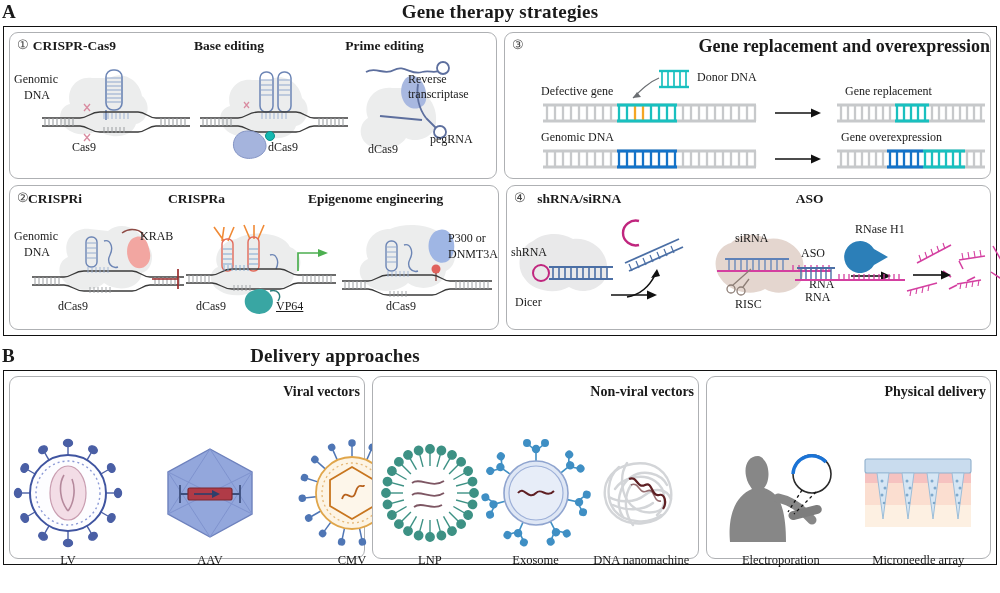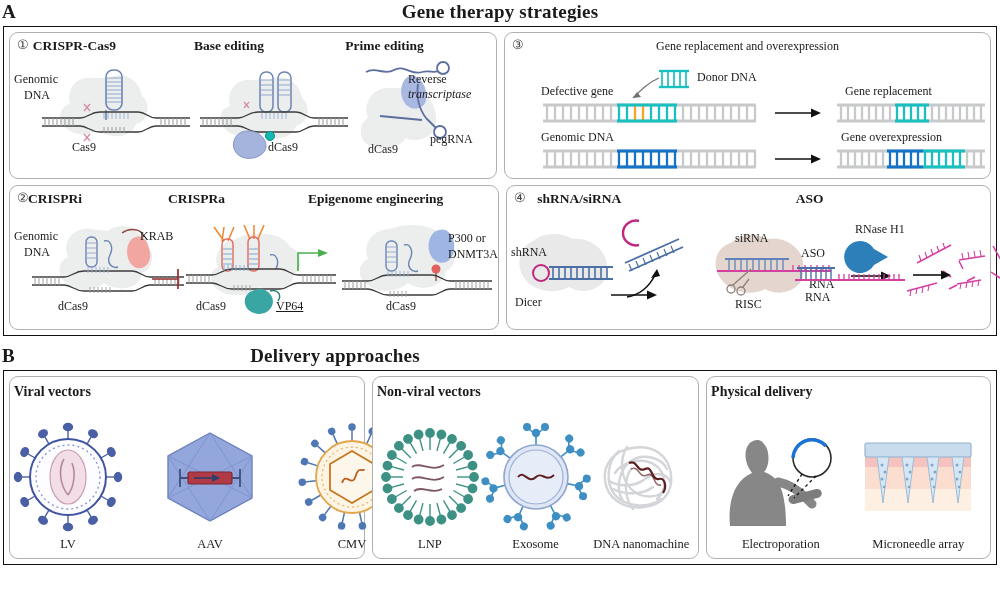--- a/index.html
+++ b/index.html
@@ -36,44 +36,44 @@
   .row { display: flex; gap: 7px; }
 
   .card {
     border: 1.1px solid #aeb0b3;
     border-radius: 9px;
     background: #fff;
     position: relative;
   }
 
   .card-title {
-    text-align: center;
-    font-weight: normal;
-    font-size: 12px;
+    text-align: right;
+    font-weight: bold;
+    font-size: 18px;
     line-height: 16px;
     padding-top: 5px;
   }
   .circ-num {
     position: absolute; left: 7px; top: 4px;
     font-size: 13px; color: #444; line-height: 16px;
   }
   .sub-titles {
     display: flex; justify-content: space-around;
     font-weight: bold; font-size: 13.5px; line-height: 16px;
     padding-top: 5px;
   }
   .lbl { font-size: 12px; line-height: 14px; }
 
   .stage { position: relative; }
 
   
   .deliv-card { padding: 6px 4px 6px 4px; }
   .deliv-title {
-    text-align: left; font-weight: bold; font-size: 14px;
-    line-height: 17px; margin-bottom: 2px;
+    text-align: right; font-weight: bold; font-size: 14px;
+    line-height: 17px; margin-bottom: 18px;
   }
   .icon-row { display: flex; justify-content: space-around; align-items: flex-end; }
   .icon-cell { text-align: center; }
   .icon-cap { font-size: 12.5px; line-height: 16px; margin-top: 2px; }
 
   svg { display: block; overflow: visible; }
   .ibox { display: flex; justify-content: center; align-items: center; }
 </style>
 </head>
 <body>
@@ -220,21 +220,21 @@
 
           <path d="M26,18 C36,12 44,22 54,16 C64,10 72,22 82,18" fill="none" stroke="#5d6f9e" stroke-width="1.8"></path>
           <path d="M82,18 C90,16 96,20 100,16" fill="none" stroke="#5d6f9e" stroke-width="1.8"></path>
           <circle cx="103" cy="14" r="6" fill="#fff" stroke="#5d6f9e" stroke-width="1.8"></circle>
           <path d="M78,30 C76,44 80,56 86,64" fill="none" stroke="#5d6f9e" stroke-width="1.8"></path>
           <path d="M86,64 L96,74" fill="none" stroke="#5d6f9e" stroke-width="1.8"></path>
           <circle cx="100" cy="78" r="6" fill="#fff" stroke="#5d6f9e" stroke-width="1.8"></circle>
           <path d="M40,62 L82,66" fill="none" stroke="#5d6f9e" stroke-width="2.2"></path>
         </svg>
         <div class="lbl" style="position:absolute;left:398px;top:18px;">Reverse</div>
-        <div class="lbl" style="position:absolute;left:398px;top:33px;font-style:italic;">transcriptase</div>
+        <div class="lbl" style="position:absolute;left:398px;top:33px;">transcriptase</div>
         <div class="lbl" style="position:absolute;left:420px;top:78px;">pegRNA</div>
         <div class="lbl" style="position:absolute;left:358px;top:88px;">dCas9</div>
       </div>
     </div>
 
     <div class="card" style="width:489px;height:147px;">
       <div class="circ-num">③</div>
       <div class="card-title">Gene replacement and overexpression</div>
 
       <div class="stage" style="height:120px;">

